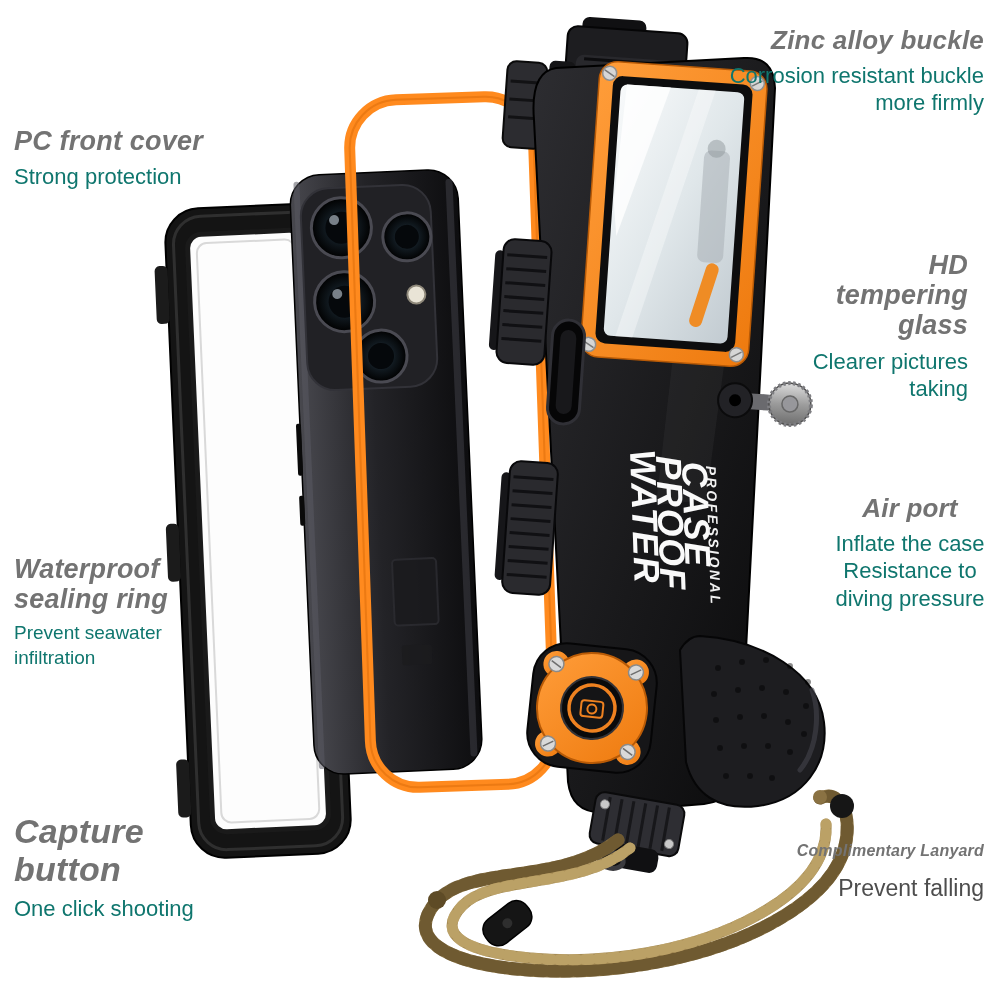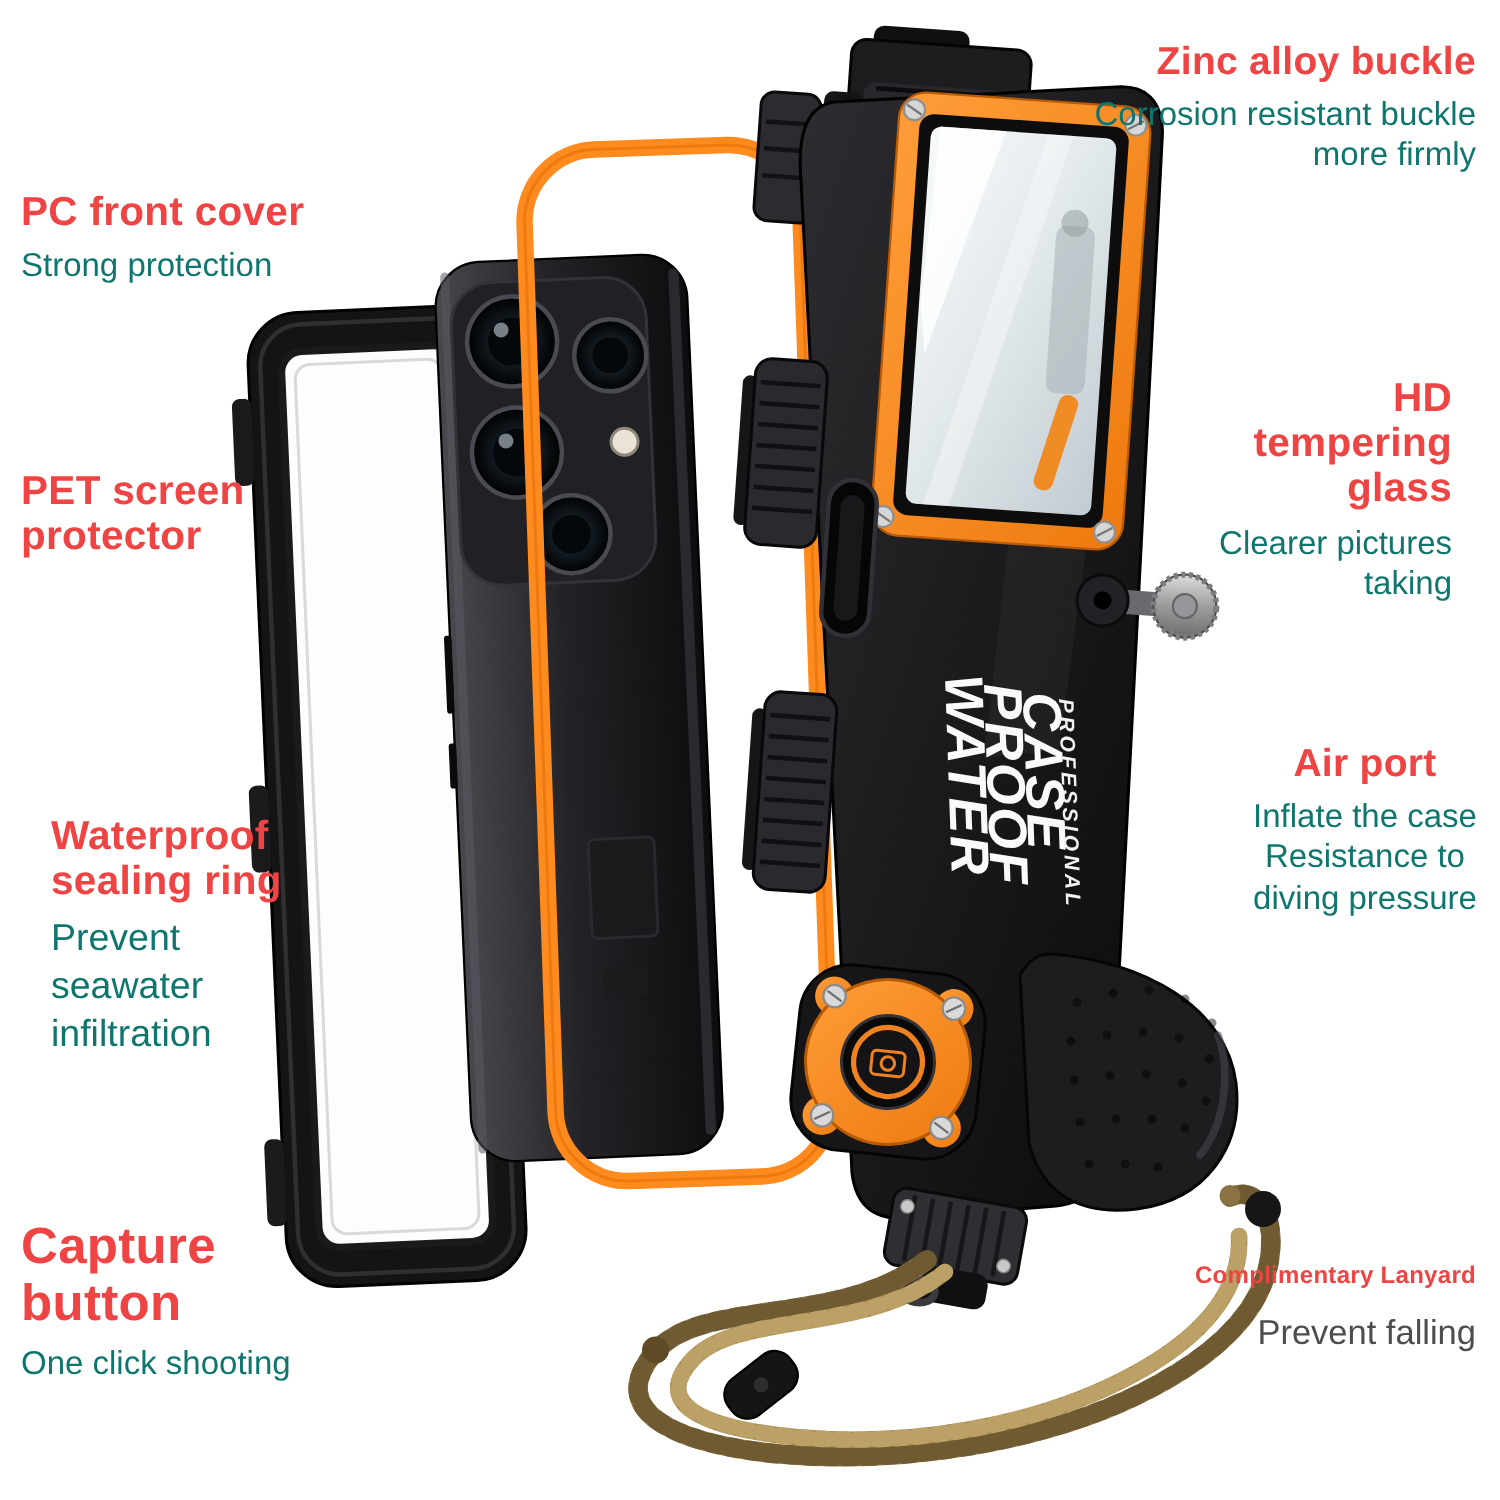--- a/index.html
+++ b/index.html
@@ -7,33 +7,33 @@
   body {
     background:#ffffff;
     font-family:"Liberation Sans", sans-serif;
     position:relative;
     overflow:hidden;
   }
   .stage { position:absolute; left:0; top:0; width:1000px; height:1000px; }
   .stage svg { display:block; }
 
   .callout { position:absolute; z-index:6; }
-  .callout .t { font-weight:700; color:#ef4444; font-size:27px; line-height:1.12; letter-spacing:.2px; }
+  .callout .t { font-weight:700; color:#737373; font-size:27px; line-height:1.12; letter-spacing:.2px;font-style:italic; }
   .callout .d { color:#0f766e; font-size:22px; line-height:1.24; margin-top:7px; }
   .right { text-align:right; }
 
   #co-zinc    { top:26px;  right:16px; width:262px; }
   #co-zinc .t { font-size:26px; }
   #co-pc      { top:126px; left:14px;  width:240px; }
   #co-pet     { top:312px; left:14px;  width:162px; }
   #co-hd      { top:250px; right:32px; width:178px; }
   #co-air     { top:494px; right:4px; width:172px;text-align:center; }
   #co-air .t  { font-size:26px; }
-  #co-seal    { top:542px; left:14px;  width:168px;margin-left:20px; }
-  #co-seal .d { font-size:25px; line-height:1.28; width:172px; }
+  #co-seal    { top:554px; left:14px;  width:168px; }
+  #co-seal .d { font-size:19px; line-height:1.28; width:172px; }
   #co-cap     { top:812px; left:14px;  width:230px; }
   #co-cap .t  { font-size:34px; }
   #co-lan     { top:842px; right:16px; width:190px; }
   #co-lan .t  { font-size:16px; }
   #co-lan .d  { font-size:23px; color:#4d4d4d; margin-top:14px; }
 
   .case-print-word { font-weight:bold; font-style:italic; letter-spacing:1.5px; fill:#fafafa; font-family:"Liberation Sans",sans-serif; }
   .case-print-sub  { font-weight:bold; font-style:italic; letter-spacing:2.5px; fill:#f2f2f2; font-family:"Liberation Sans",sans-serif; }
 </style>
 </head>
@@ -295,21 +295,20 @@
   <div class="t">Zinc alloy buckle</div>
   <div class="d">Corrosion resistant buckle more firmly</div>
 </div>
 
 <div class="callout" id="co-pc">
   <div class="t">PC front cover</div>
   <div class="d">Strong protection</div>
 </div>
 
 <div class="callout" id="co-pet">
-  <div class="t">PET screen protector</div>
 </div>
 
 <div class="callout right" id="co-hd">
   <div class="t">HD tempering glass</div>
   <div class="d">Clearer pictures taking</div>
 </div>
 
 <div class="callout right" id="co-air">
   <div class="t">Air port</div>
   <div class="d">Inflate the case Resistance to diving pressure</div>

